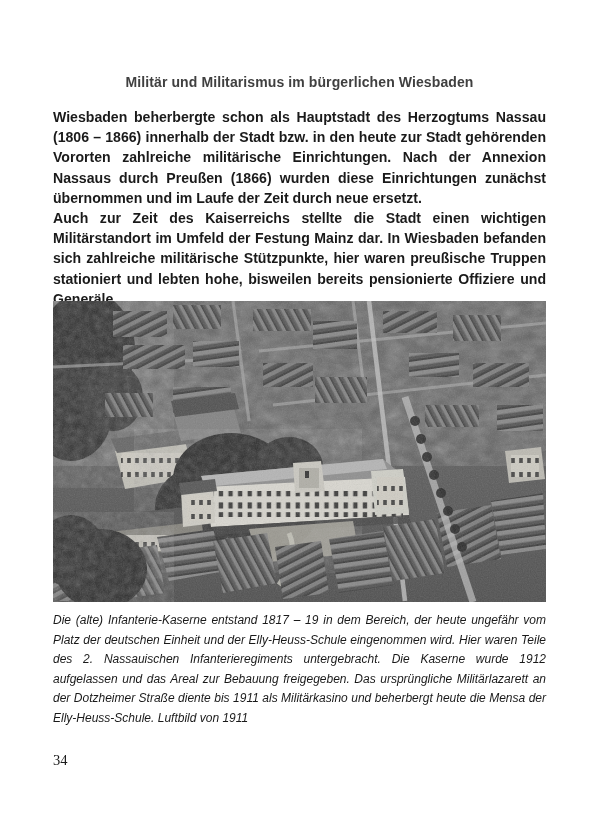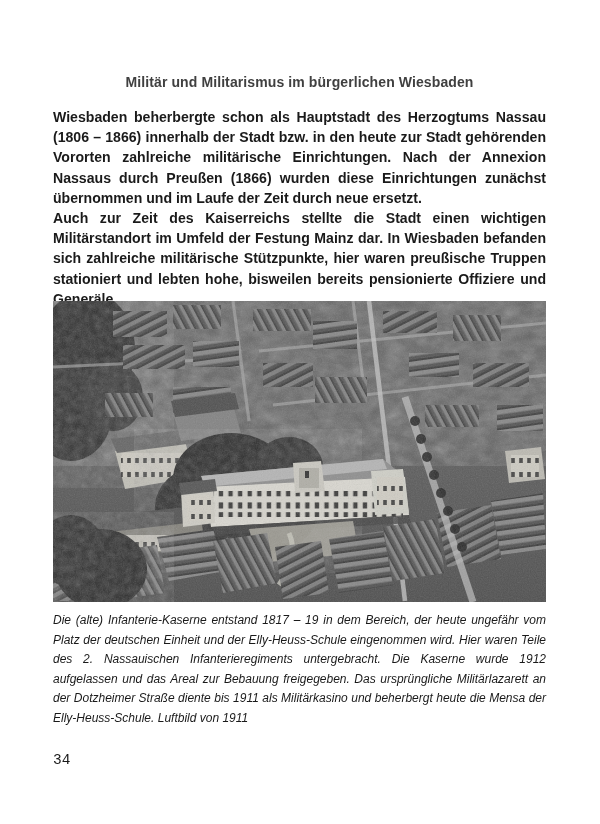--- a/index.html
+++ b/index.html
@@ -74,21 +74,21 @@
     line-height: 19.6px;
     font-style: italic;
     text-align: justify;
     color: #1a1a1a;
   }
   .caption p { margin: 0; }
   .folio {
     position: absolute;
     left: 53px;
     top: 752px;
-    font-family: Liberation Mono, monospace;
+    font-family: Liberation Serif, serif;
     font-style: normal;
     font-size: 14.5px;
     color: #1a1a1a;
   }
 </style>
 </head>
 <body>
 
 <div class="page">
 

